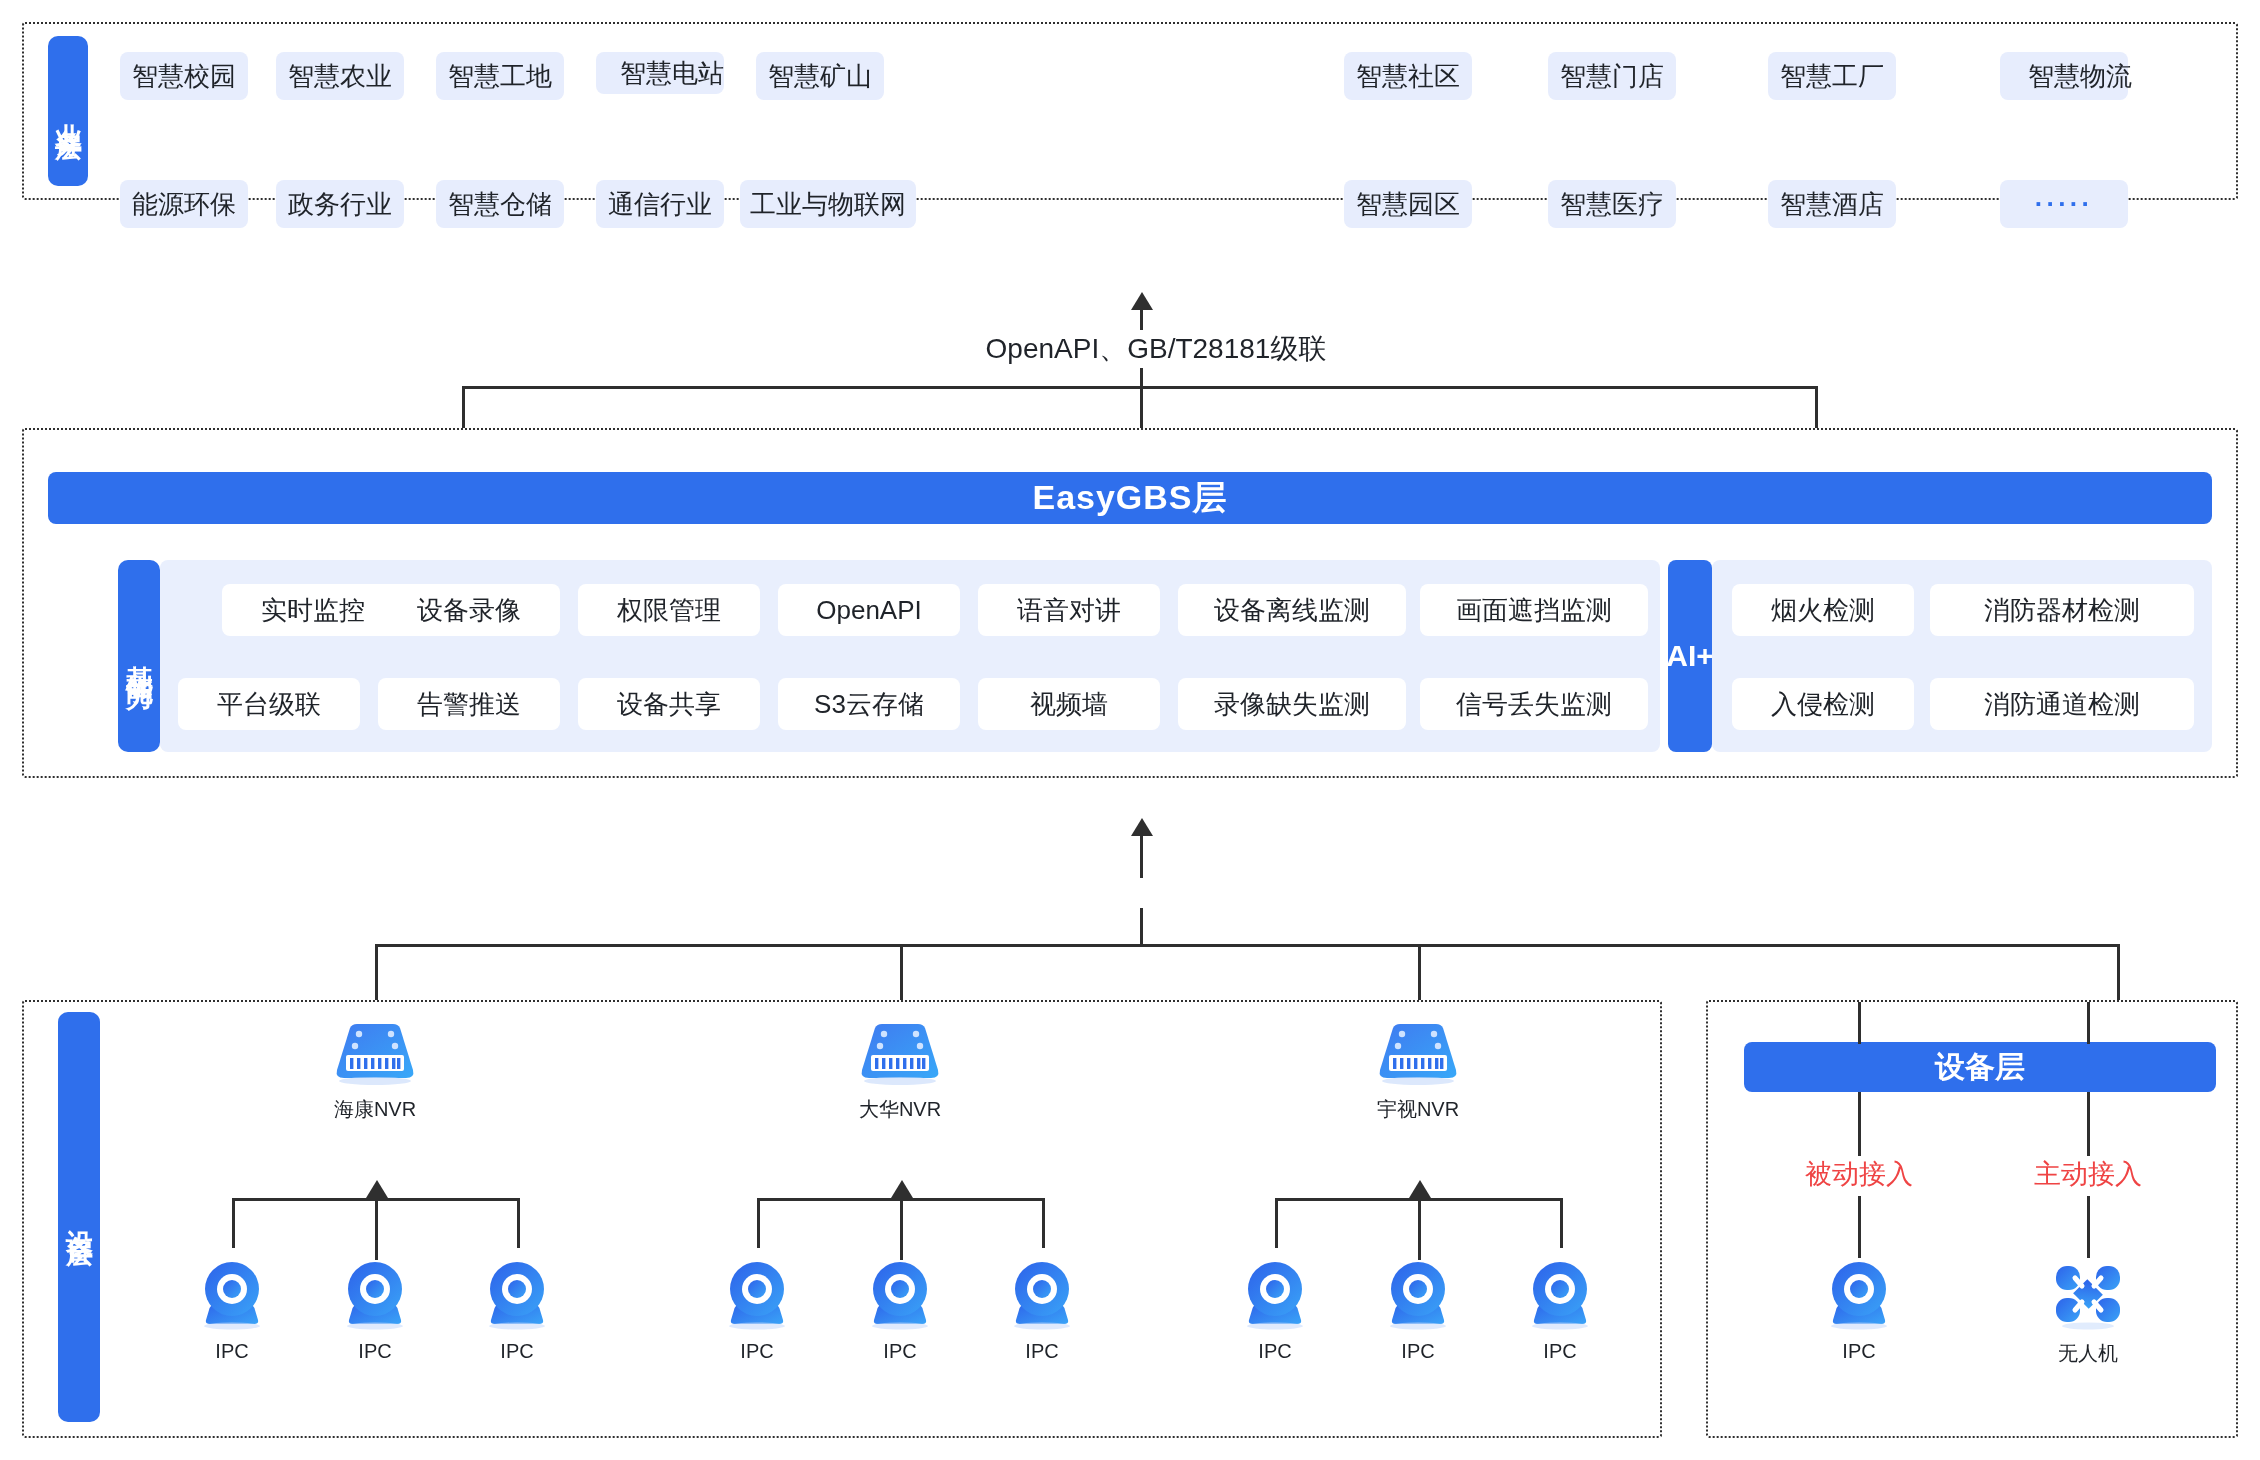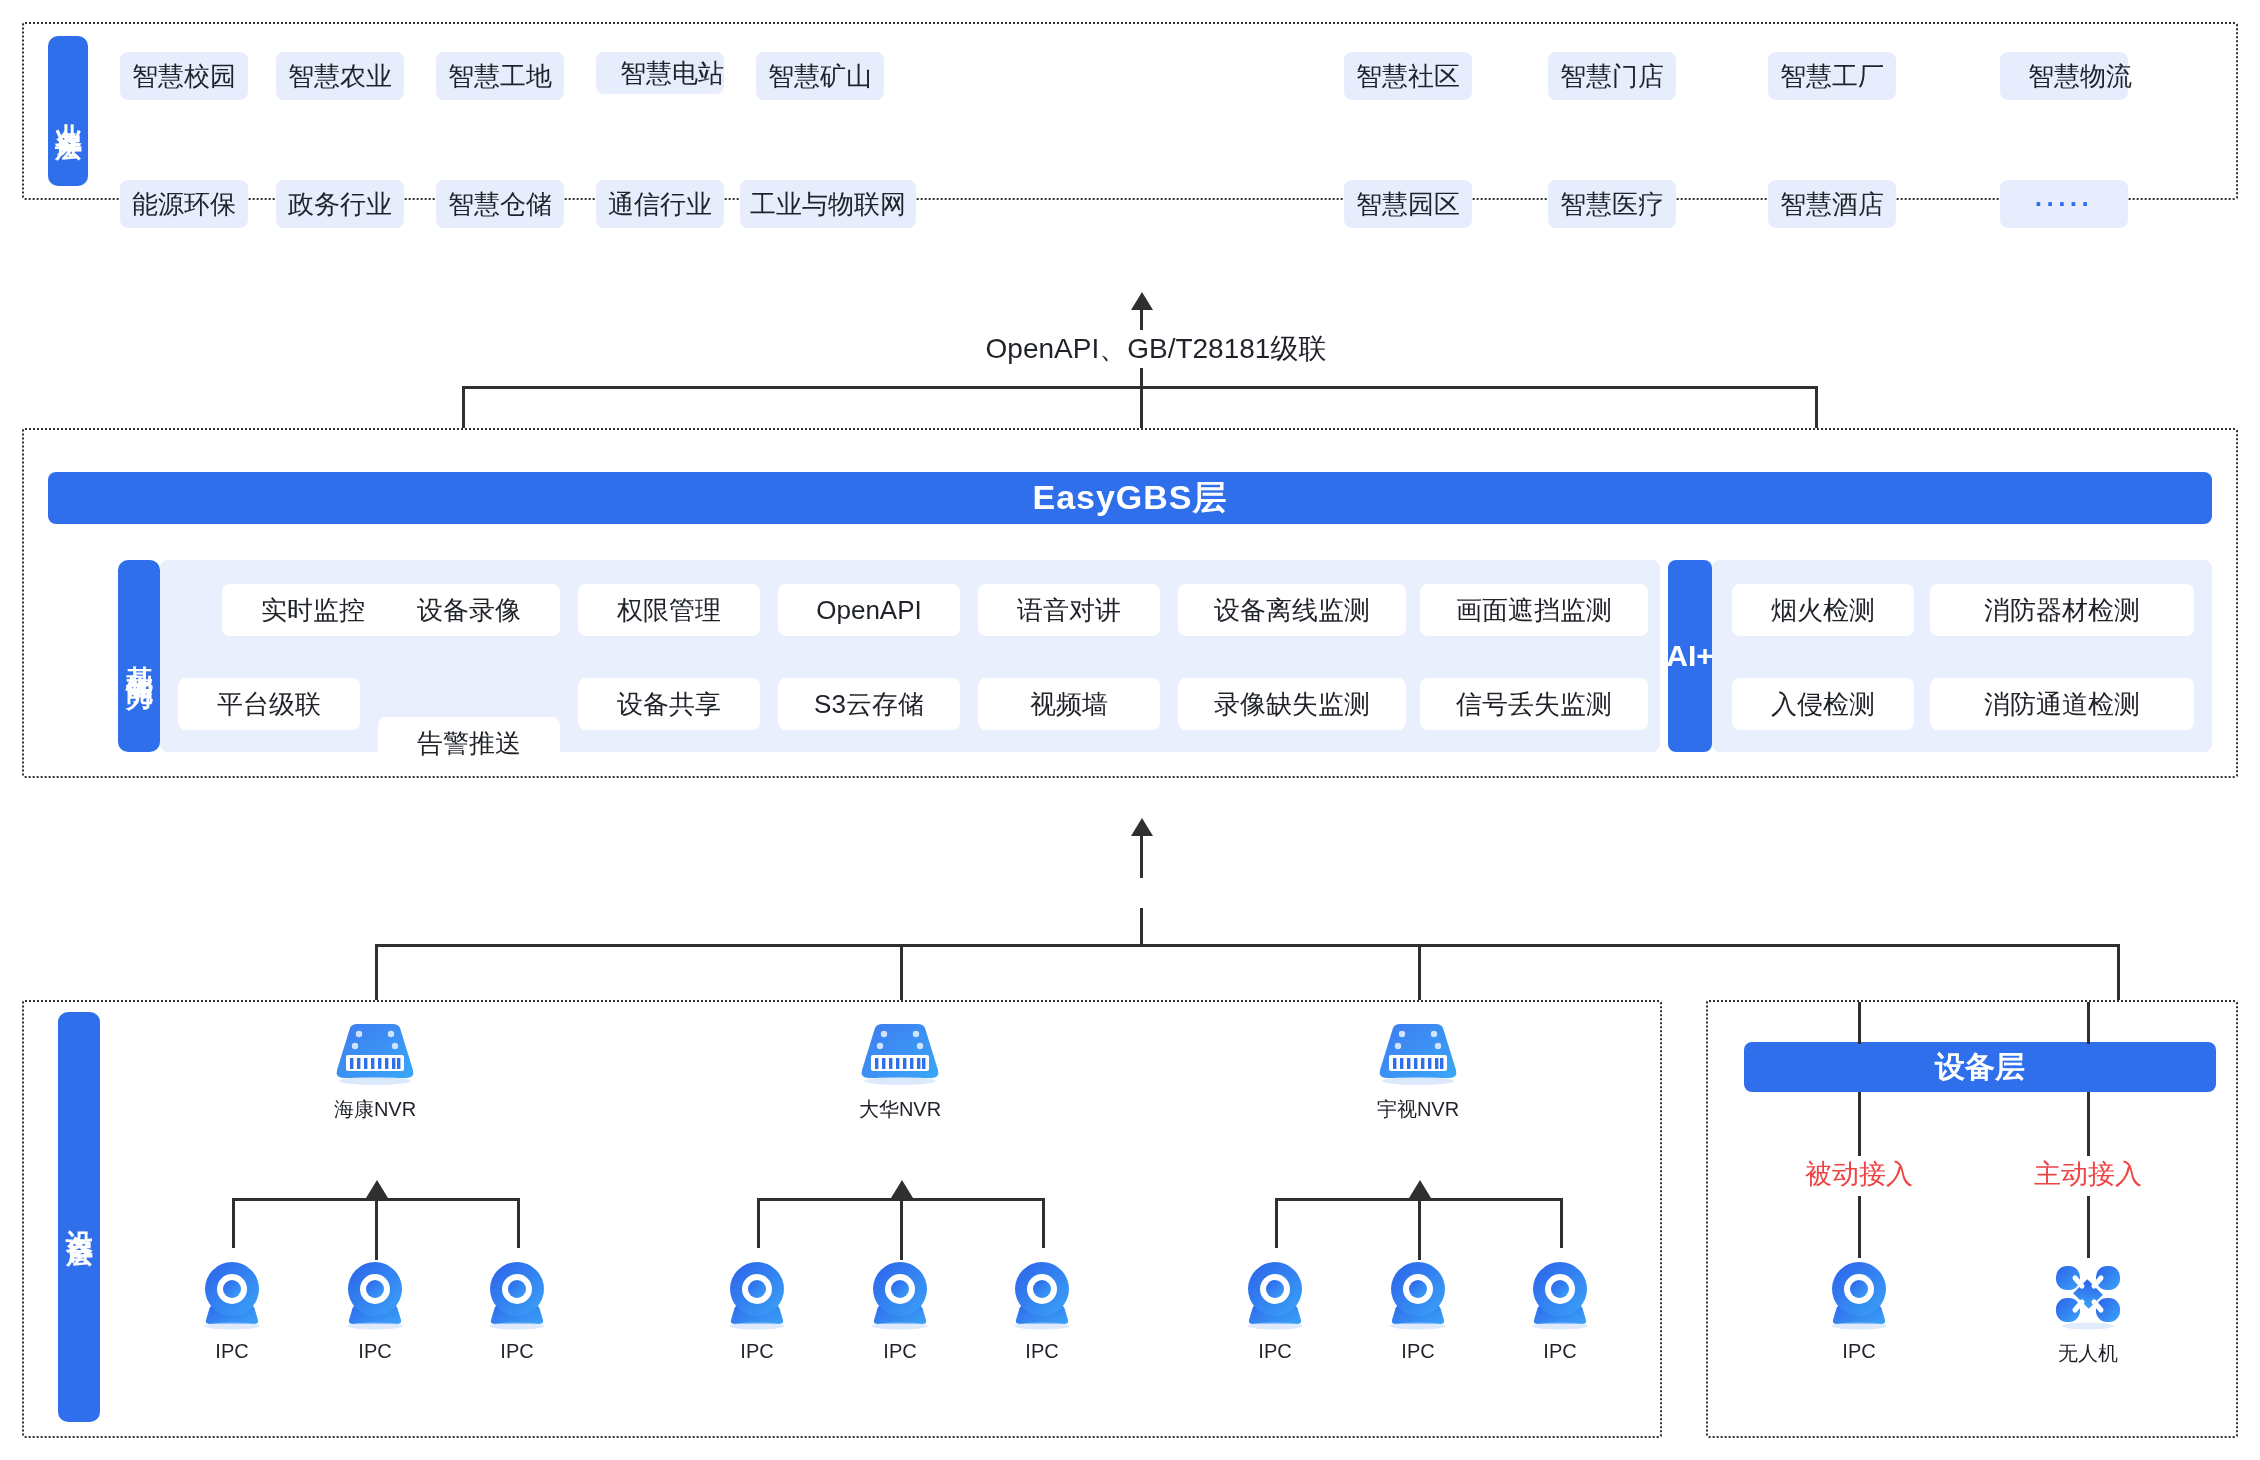--- a/index.html
+++ b/index.html
@@ -250,21 +250,21 @@
   <div class="cap-chip" style="left:1178px;top:584px;width:228px;height:52px;">
       <span>设备离线监测</span>
     </div>
   <div class="cap-chip" style="left:1420px;top:584px;width:228px;height:52px;">
       <span>画面遮挡监测</span>
     </div>
 
   <div class="cap-chip" style="left:178px;top:678px;width:182px;height:52px;">
       <span>平台级联</span>
     </div>
-  <div class="cap-chip" style="left:378px;top:678px;width:182px;height:52px;margin-top:39px;">
+  <div class="cap-chip" style="left:378px;top:678px;width:182px;height:52px;">
       <span>告警推送</span>
     </div>
   <div class="cap-chip" style="left:578px;top:678px;width:182px;height:52px;">
       <span>设备共享</span>
     </div>
   <div class="cap-chip" style="left:778px;top:678px;width:182px;height:52px;">
       <span>S3云存储</span>
     </div>
   <div class="cap-chip" style="left:978px;top:678px;width:182px;height:52px;">
       <span>视频墙</span>

